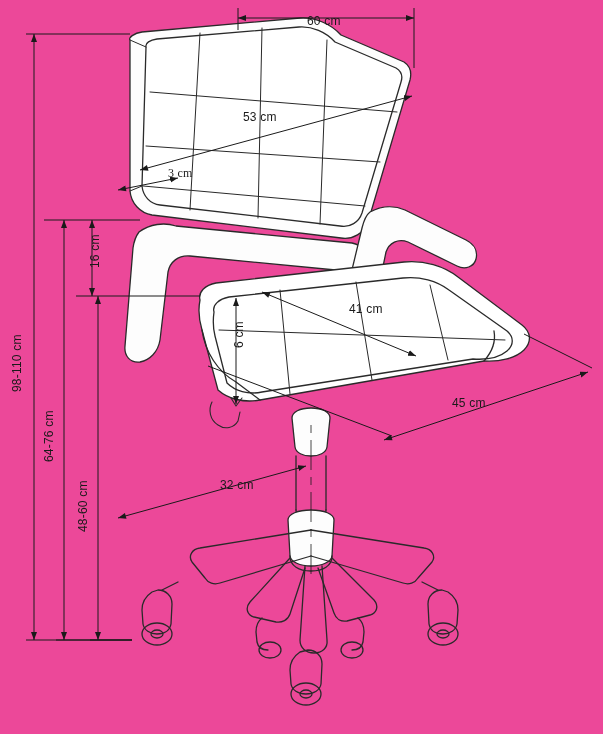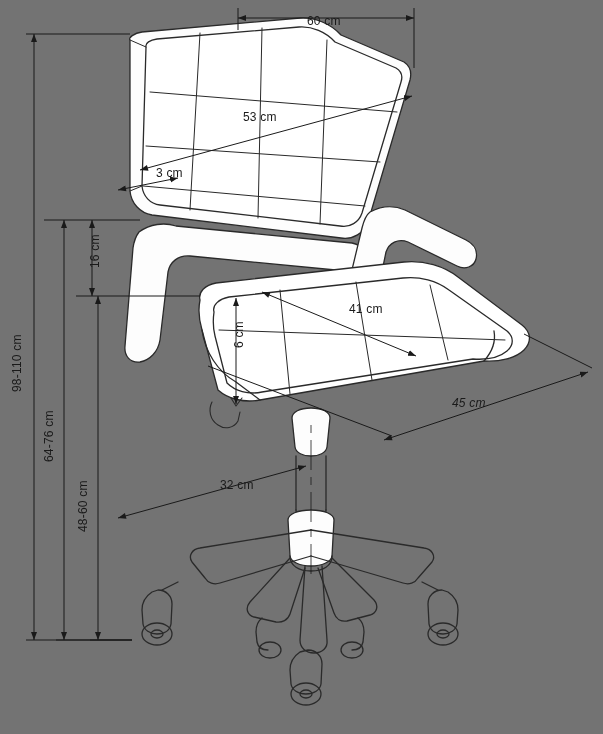--- a/index.html
+++ b/index.html
@@ -7,21 +7,21 @@
     padding: 0;
     background: #ffffff;
   }
   body {
     font-family: "Liberation Sans", sans-serif;
   }
   #sheet {
     position: relative;
     width: 603px;
     height: 734px;
-    background: #737373;
+    background: #ec4899;
     overflow: hidden;
   }
   #sheet svg {
     position: absolute;
     left: 0;
     top: 0;
   }
   .dimlabel {
     position: absolute;
     font-family: "Liberation Sans", sans-serif;
@@ -181,29 +181,29 @@
 
       <line x1="98" y1="296" x2="98" y2="640" marker-start="url(#arrowStart)" marker-end="url(#arrow)"></line>
       <line x1="90" y1="640" x2="132" y2="640"></line>
     </g>
   </svg>
 
   <div class="dimlabel" style="left:307px; top:14px;">60 cm</div>
 
   <div class="dimlabel" style="left:243px; top:110px;">53 cm</div>
 
-  <div class="dimlabel" style="left:156px; top:166px;">3 cm</div>
+  <div class="dimlabel" style="left:168px; top:166px;font-family:Liberation Serif, serif;">3 cm</div>
 
   <div class="dimlabel vert" style="left:88px; top:268px; transform: rotate(-90deg);">16 cm</div>
 
   <div class="dimlabel vert" style="left:232px; top:348px; transform: rotate(-90deg);">6 cm</div>
 
   <div class="dimlabel" style="left:308px; top:302px;margin-left:41px;">41 cm</div>
 
-  <div class="dimlabel" style="left:452px; top:396px;font-style:italic;">45 cm</div>
+  <div class="dimlabel" style="left:452px; top:396px;">45 cm</div>
 
   <div class="dimlabel" style="left:176px; top:478px;margin-left:44px;">32 cm</div>
 
   <div class="dimlabel vert" style="left:10px; top:392px; transform: rotate(-90deg);">98-110 cm</div>
 
   <div class="dimlabel vert" style="left:42px; top:462px; transform: rotate(-90deg);">64-76 cm</div>
 
   <div class="dimlabel vert" style="left:76px; top:532px; transform: rotate(-90deg);">48-60 cm</div>
 
 </div>

